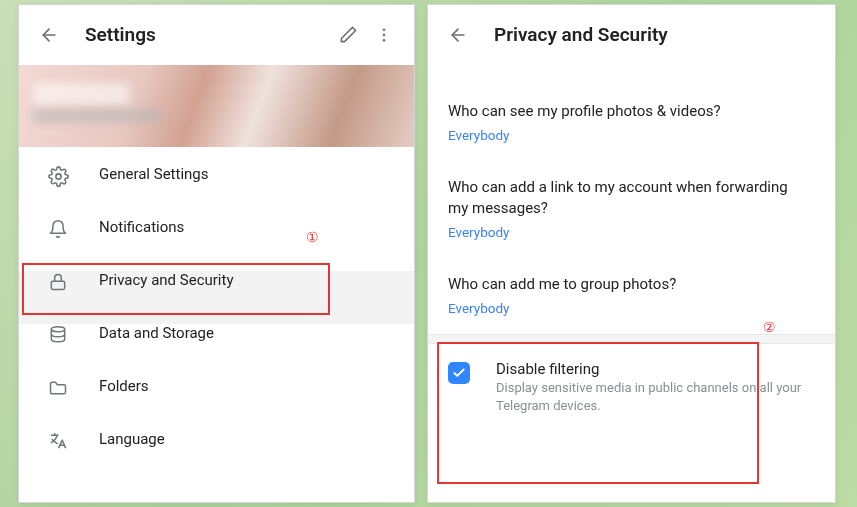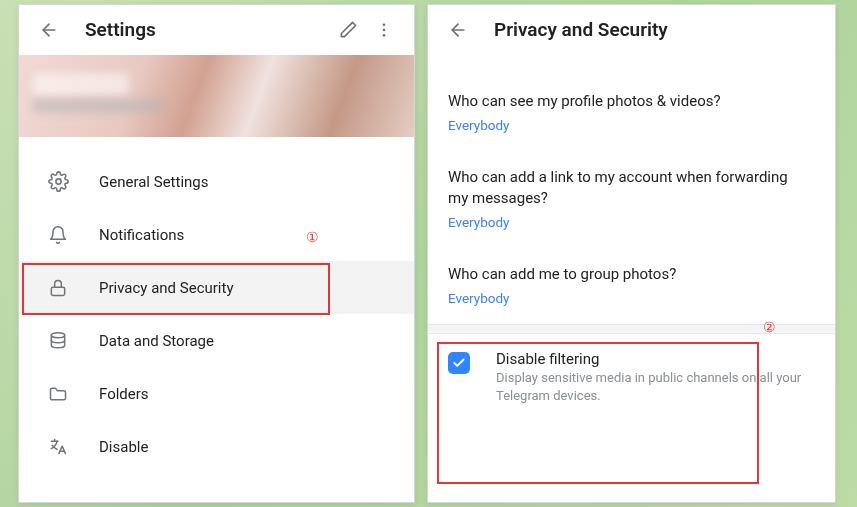--- a/index.html
+++ b/index.html
@@ -19,21 +19,21 @@
   }
   .panel-left {
     left: 18px; top: 4px; width: 397px; height: 499px;
   }
   .panel-right {
     left: 427px; top: 4px; width: 409px; height: 499px;
   }
   .header {
     display: flex;
     align-items: center;
-    height: 50px;
+    height: 60px;
     padding: 0 12px;
     border-bottom: 1px solid transparent;
   }
   .header .back {
     width: 36px; height: 36px;
     display: flex; align-items: center; justify-content: center;
     color: #6f6f6f;
     cursor: pointer;
     border-radius: 50%;
   }
@@ -62,21 +62,20 @@
   }
   .profile-banner .blur-sub {
     position: absolute; left: 14px; top: 44px; width: 130px; height: 14px;
     background: rgba(180,180,180,0.55); filter: blur(4px); border-radius: 3px;
   }
   .menu {
     padding-top: 18px;
   }
   .menu-item {
     display: flex;
-    align-items: center;
     height: 53px;
     padding-left: 28px;
     cursor: pointer;
     font-size: 15px;
     color: #222;
   }
   .menu-item.active {
     background: #f3f3f3;
   }
   .menu-item .micon {
@@ -218,21 +217,21 @@
       <span class="micon">
         <svg width="20" height="20" viewBox="0 0 24 24" fill="none" stroke="currentColor" stroke-width="1.8" stroke-linecap="round" stroke-linejoin="round">
             <path d="M4 5h8"></path>
             <path d="M8 3v2"></path>
             <path d="M11 5c-1 4-3.5 7-7 9"></path>
             <path d="M5 10c1.5 2 3.5 3.8 6 5"></path>
             <path d="M13 20l4-9 4 9"></path>
             <path d="M14.5 17h5"></path>
           </svg>
       </span>
-      <span>Disable</span>
+      <span>Language</span>
     </div>
   </div>
 </div>
 
 <div class="panel panel-right">
   <div class="header">
     <div class="back">
       <svg width="20" height="20" viewBox="0 0 24 24" fill="none" stroke="currentColor" stroke-width="2" stroke-linecap="round" stroke-linejoin="round">
           <line x1="19" y1="12" x2="5" y2="12"></line>
           <polyline points="12 19 5 12 12 5"></polyline>

